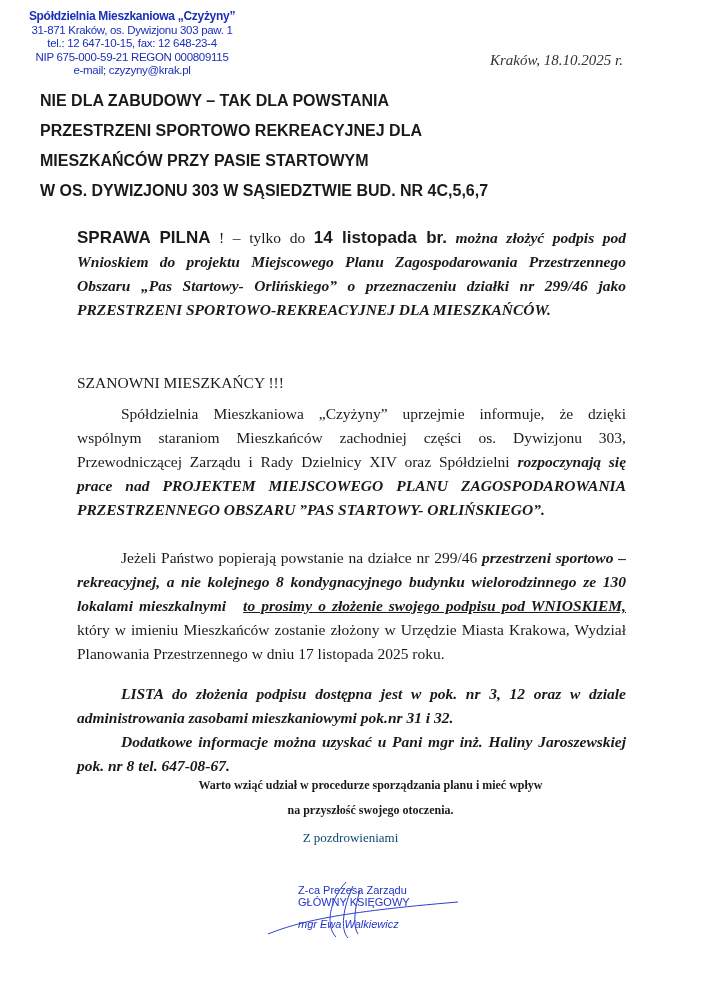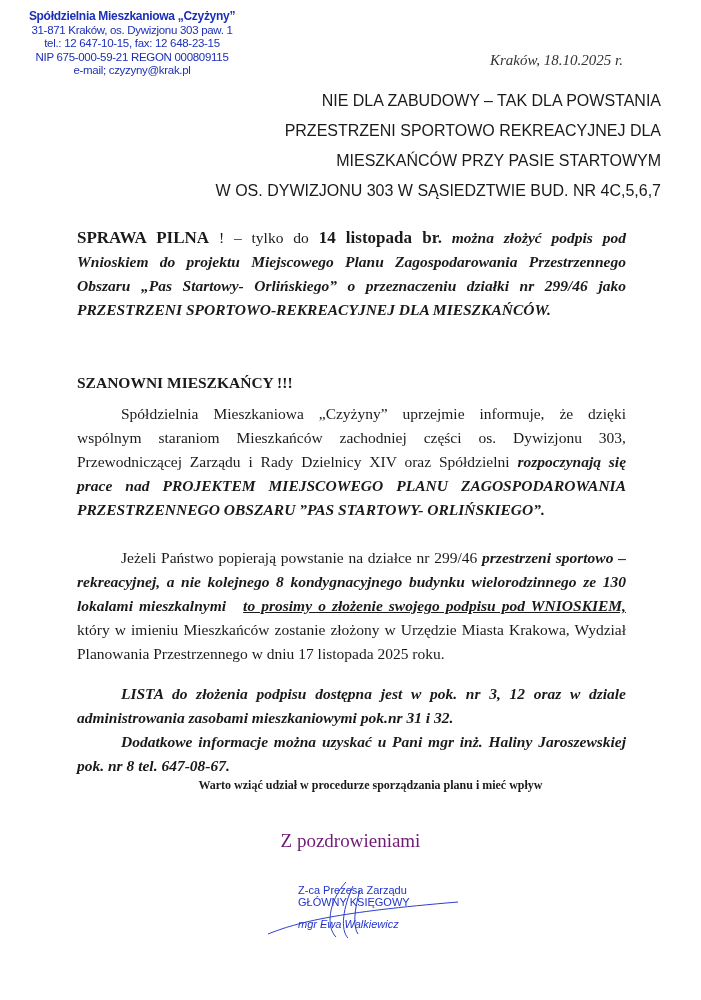--- a/index.html
+++ b/index.html
@@ -2,46 +2,46 @@
 <html><head>
 <meta charset="utf-8">
 <style>
   html, body { margin: 0; padding: 0; background: #ffffff; }
   body { width: 701px; height: 1000px; position: relative; overflow: hidden; color: #1a1a1a; }
   .stamp { position: absolute; left: 12px; top: 10px; width: 240px; text-align: center;
     font-family: "Liberation Sans Narrow", "Liberation Sans", sans-serif; color: #1c2fb8; font-size: 11.5px; line-height: 13.5px; }
   .stamp .name { font-weight: bold; font-size: 12px; }
   .stamp div { white-space: nowrap; letter-spacing: -0.3px; }
   .date { position: absolute; right: 78px; top: 52px; font-family: "Liberation Serif", serif; font-style: italic; font-size: 15px; color: #333; }
-  .title { position: absolute; left: 40px; right: 40px; top: 86px; text-align: right;
-    font-family: "Liberation Sans", sans-serif; font-weight: normal; font-size: 16px; line-height: 30px; color: #1a1a1a; }
+  .title { position: absolute; left: 40px; right: 40px; top: 86px; text-align: left;
+    font-family: "Liberation Sans", sans-serif; font-weight: bold; font-size: 16px; line-height: 30px; color: #1a1a1a; }
   .body { position: absolute; left: 77px; width: 549px; font-family: "Liberation Serif", serif; font-size: 15.5px; line-height: 24px; text-align: justify; color: #1a1a1a; }
   .p1 { top: 226px; }
-  .p1 .big { font-family: Liberation Serif, serif; font-weight: bold; font-size: 17px; }
+  .p1 .big { font-family: Liberation Sans, sans-serif; font-weight: bold; font-size: 17px; }
   .b { font-weight: bold; font-style: italic; }
   .u { text-decoration: underline; margin-left: 11px; }
-  .greet { top: 371px; font-weight: bold; font-size: 15.5px; }
+  .greet { top: 371px; font-weight: normal; font-size: 15.5px; }
   .p2 { top: 402px; text-indent: 44px; }
   .p3 { top: 546px; text-indent: 44px; }
   .p4 { top: 682px; text-indent: 44px; }
   .p5 { top: 730px; text-indent: 44px; }
   .closing { position: absolute; left: 100px; right: 60px; top: 773px; text-align: center;
     font-family: "Liberation Serif", serif; font-weight: bold; font-size: 12px; line-height: 25px; }
-  .regards { position: absolute; left: 0; width: 701px; top: 830px; text-align: center; font-family: "Liberation Serif", serif; font-size: 19px; color: #701a75; }
+  .regards { position: absolute; left: 0; width: 701px; top: 830px; text-align: center; font-family: "Liberation Serif", serif; font-size: 13px; color: #0c4a6e; }
   .sig { position: absolute; left: 298px; top: 884px; font-family: Liberation Sans, sans-serif; color: #2233c8; font-size: 11px; line-height: 12px; }
   .sig .l3 { font-style: italic; margin-top: 10px; }
   .sig svg { position: absolute; left: -40px; top: -12px; }
 </style>
 </head>
 <body>
 
 <div class="stamp">
   <div class="name">Spółdzielnia Mieszkaniowa „Czyżyny”</div>
   <div>31-871 Kraków, os. Dywizjonu 303 paw. 1</div>
-  <div>tel.: 12 647-10-15, fax: 12 648-23-15</div>
+  <div>tel.: 12 647-10-15, fax: 12 648-23-4</div>
   <div>NIP 675-000-59-21  REGON 000809115</div>
   <div>e-mail; czyzyny@krak.pl</div>
 </div>
 
 <div class="date">Kraków, 18.10.2025 r.</div>
 
 <div class="title">
   <div>NIE DLA ZABUDOWY – TAK DLA POWSTANIA</div>
   <div>PRZESTRZENI SPORTOWO REKREACYJNEJ DLA</div>
   <div>MIESZKAŃCÓW PRZY PASIE STARTOWYM</div>
@@ -60,20 +60,21 @@
 
 <div class="body p3">
   <span>Jeżeli Państwo popierają powstanie na działce nr 299/46 </span><span class="b">przestrzeni sportowo – rekreacyjnej, a nie kolejnego 8 kondygnacyjnego budynku wielorodzinnego ze 130 lokalami mieszkalnymi </span><span class="b u">to prosimy o złożenie swojego podpisu pod WNIOSKIEM,</span><span> który w imieniu Mieszkańców zostanie złożony w Urzędzie Miasta Krakowa, Wydział Planowania Przestrzennego w dniu 17 listopada 2025 roku.</span>
 </div>
 
 <div class="body p4 b">LISTA do złożenia podpisu dostępna jest w pok. nr 3, 12 oraz w dziale administrowania zasobami mieszkaniowymi pok.nr 31 i 32.</div>
 <div class="body p5 b">Dodatkowe informacje można uzyskać u Pani mgr inż. Haliny Jaroszewskiej pok. nr 8 tel. 647-08-67.</div>
 
 <div class="closing">
   <div>Warto wziąć udział w procedurze sporządzania planu i mieć wpływ</div>
+  <div>na przyszłość swojego otoczenia.</div>
 </div>
 
 <div class="regards">Z pozdrowieniami</div>
 
 <div class="sig">
   <svg width="220" height="70" viewBox="0 0 220 70">
     <path d="M10 62 C 40 50, 80 40, 200 30" stroke="#2b3fd0" stroke-width="1" fill="none"></path>
     <path d="M88 10 C 70 30, 68 55, 78 65 M 95 14 C 85 35, 82 58, 90 66 M 102 18 C 96 38, 95 55, 100 62" stroke="#2b3fd0" stroke-width="1" fill="none"></path>
   </svg>
   <div>Z-ca Prezesa Zarządu</div>

